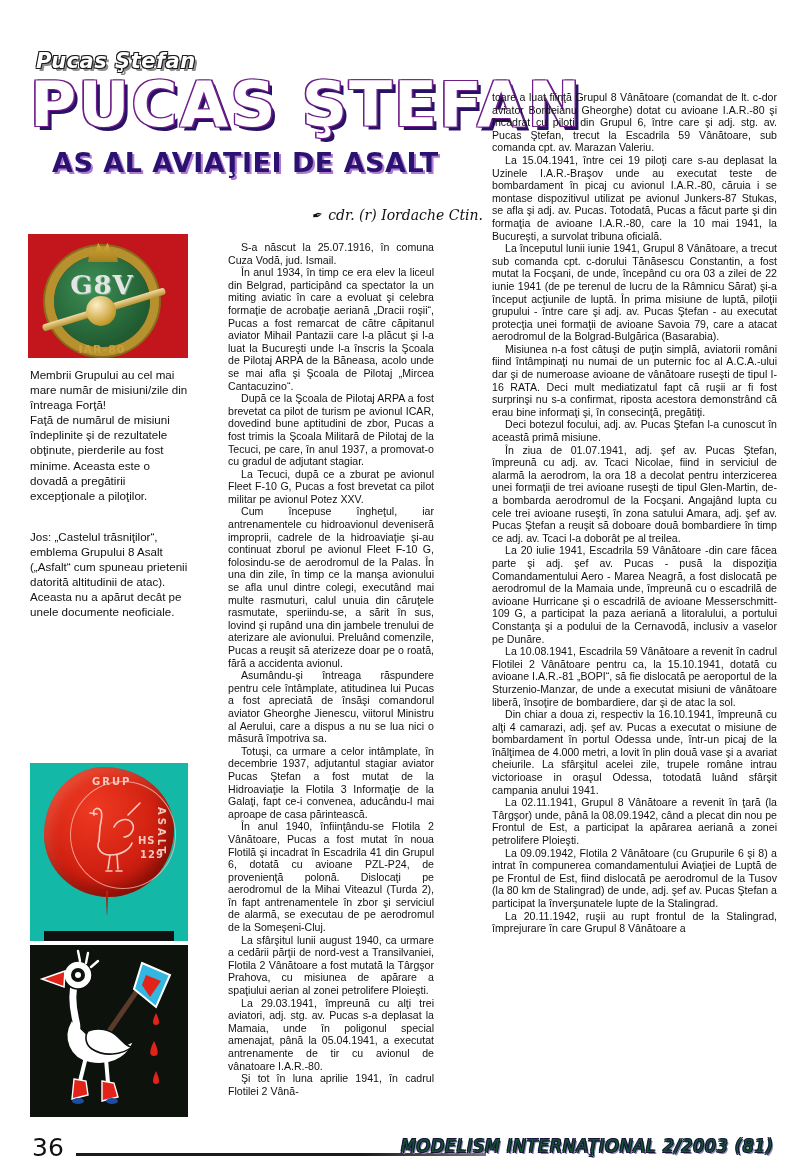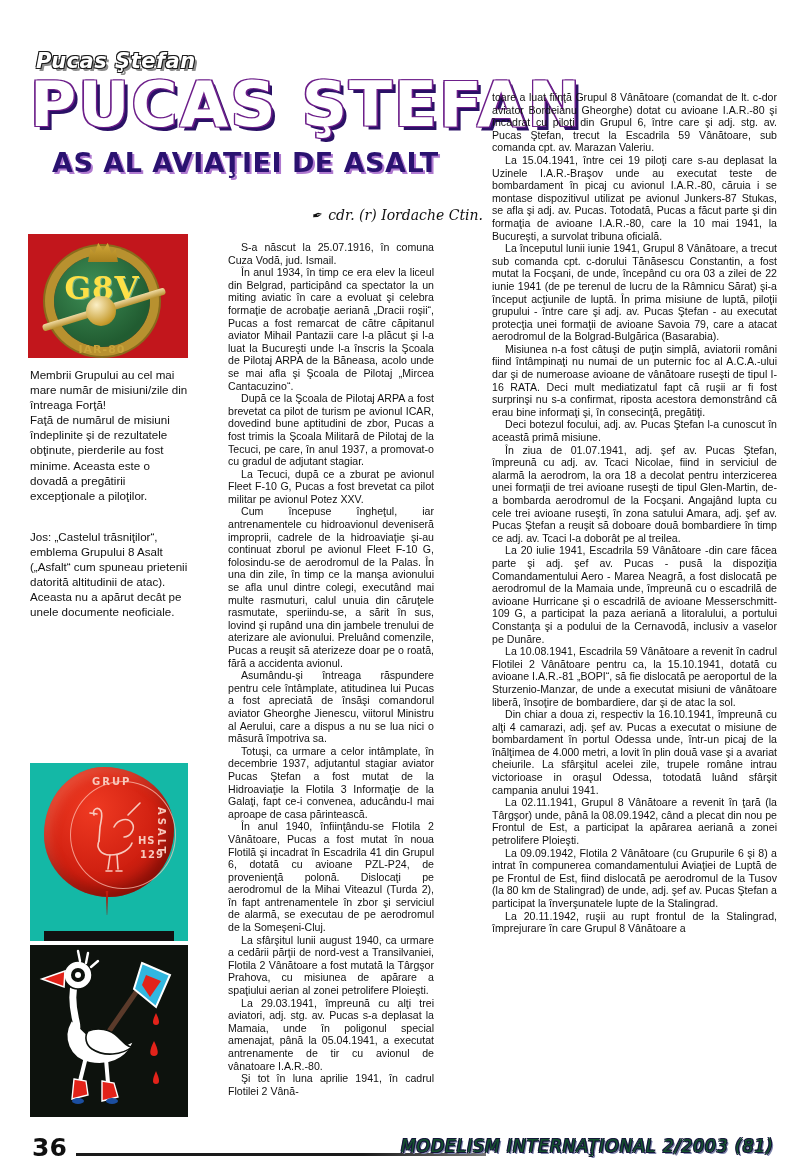--- a/index.html
+++ b/index.html
@@ -87,22 +87,22 @@
     background:radial-gradient(circle at 40% 35%,#3e8f56 0%,#215c31 70%);
     box-shadow:0 0 0 9px #b8912f, 0 0 0 11px #8a6a1c;
   }
   .badge-crown{
     position:absolute;left:60px;top:6px;width:30px;height:22px;
     background:linear-gradient(#d8ad3c,#a8801e);
     clip-path:polygon(0% 100%,8% 40%,22% 62%,34% 12%,50% 48%,66% 12%,78% 62%,92% 40%,100% 100%);
   }
   .badge-text{
     position:absolute;left:26px;top:36px;width:96px;text-align:center;
-    font-family:"DejaVu Serif", serif;font-weight:bold;color:#fde047;
-    font-size:31px;letter-spacing:1px;text-shadow:1px 1px 0 #6fae84;
+    font-family:"DejaVu Serif", serif;font-weight:bold;color:#e5e5e5;
+    font-size:26px;letter-spacing:1px;text-shadow:1px 1px 0 #6fae84;
   }
   .badge-prop{
     position:absolute;left:12px;top:72px;width:128px;height:7px;
     background:linear-gradient(#f0dba4,#b8912f);
     transform:rotate(-17deg);border-radius:3px;
   }
   .badge-hub{
     position:absolute;left:58px;top:62px;width:30px;height:30px;border-radius:50%;
     background:radial-gradient(circle at 35% 30%,#fbefc6,#c69b2c 70%,#8d6a18);
   }
@@ -143,21 +143,21 @@
   }
   .seal-bar{position:absolute;left:14px;top:168px;width:130px;height:10px;background:#111;}
 
   
   .fig-stork{left:30px;top:930px;width:158px;height:172px;background:#0d120d;overflow:hidden;}
 
   
   .footer{position:absolute;left:0;top:1118px;width:800px;height:34px;}
   .folio{
     position:absolute;left:32px;top:0;
-    font-family:"DejaVu Sans", sans-serif;font-weight:bold;font-size:25px;color:#101010;
+    font-family:"DejaVu Sans", sans-serif;font-weight:normal;font-size:25px;color:#101010;
   }
   .rule{
     position:absolute;left:76px;top:20px;width:410px;height:3px;
     background:linear-gradient(90deg,#1a1a1a,#1a1a1a 70%,#777 100%);
   }
   .magline{
     position:absolute;right:26px;top:3px;
     font-family:"DejaVu Sans", sans-serif;font-weight:normal;font-style:italic;
     font-size:17px;letter-spacing:1px;color:#14532d;
     text-shadow:

